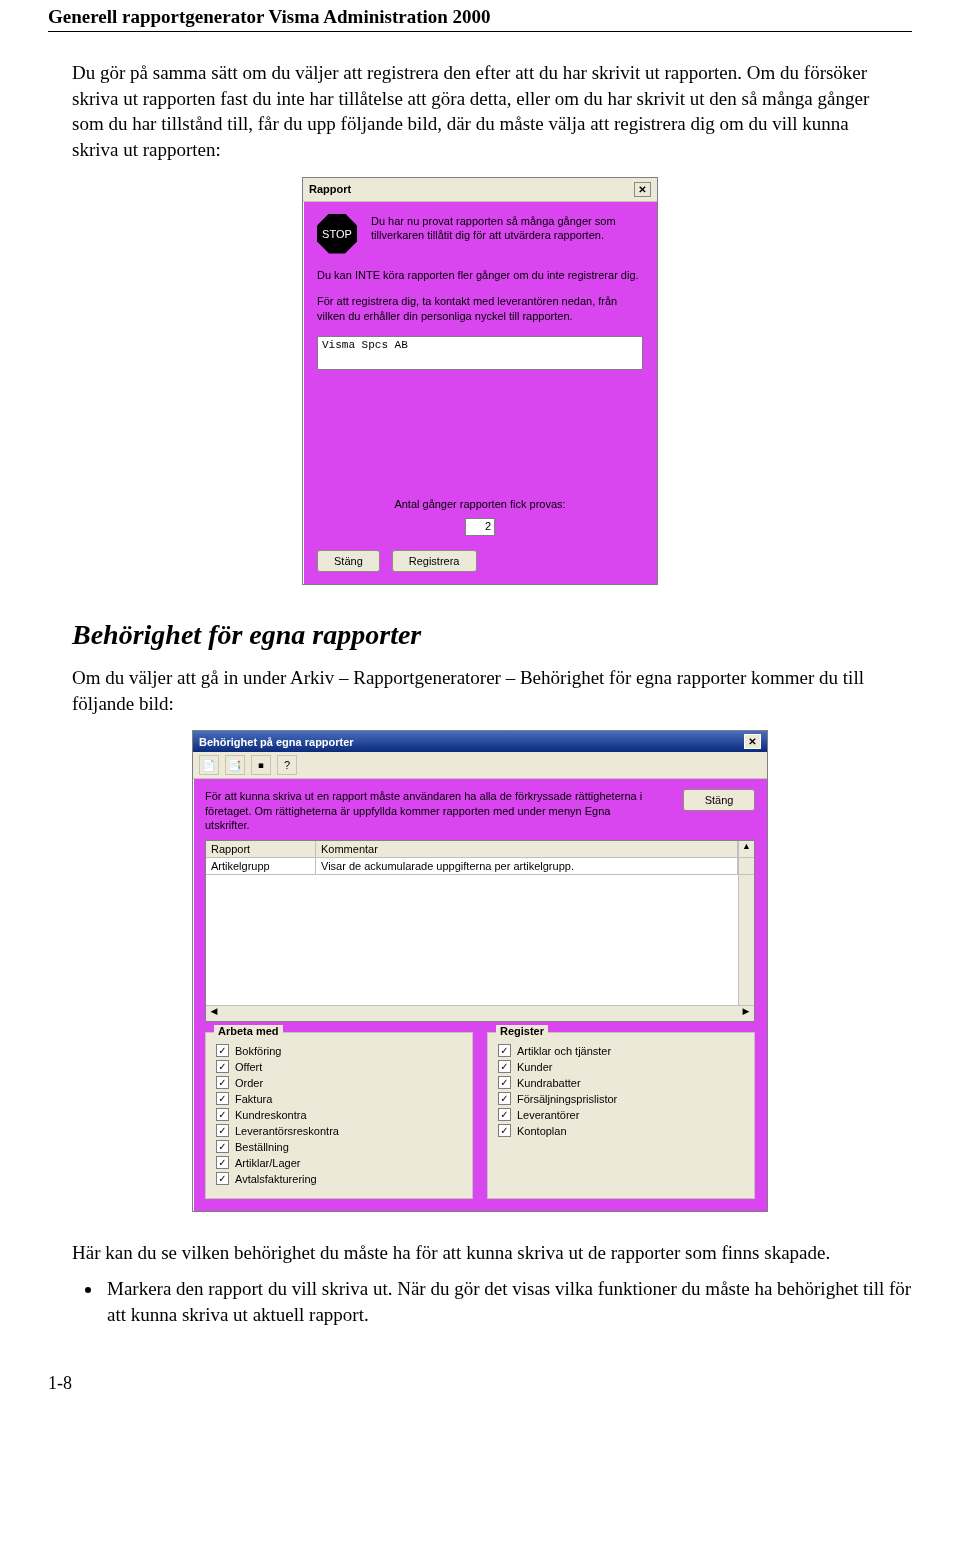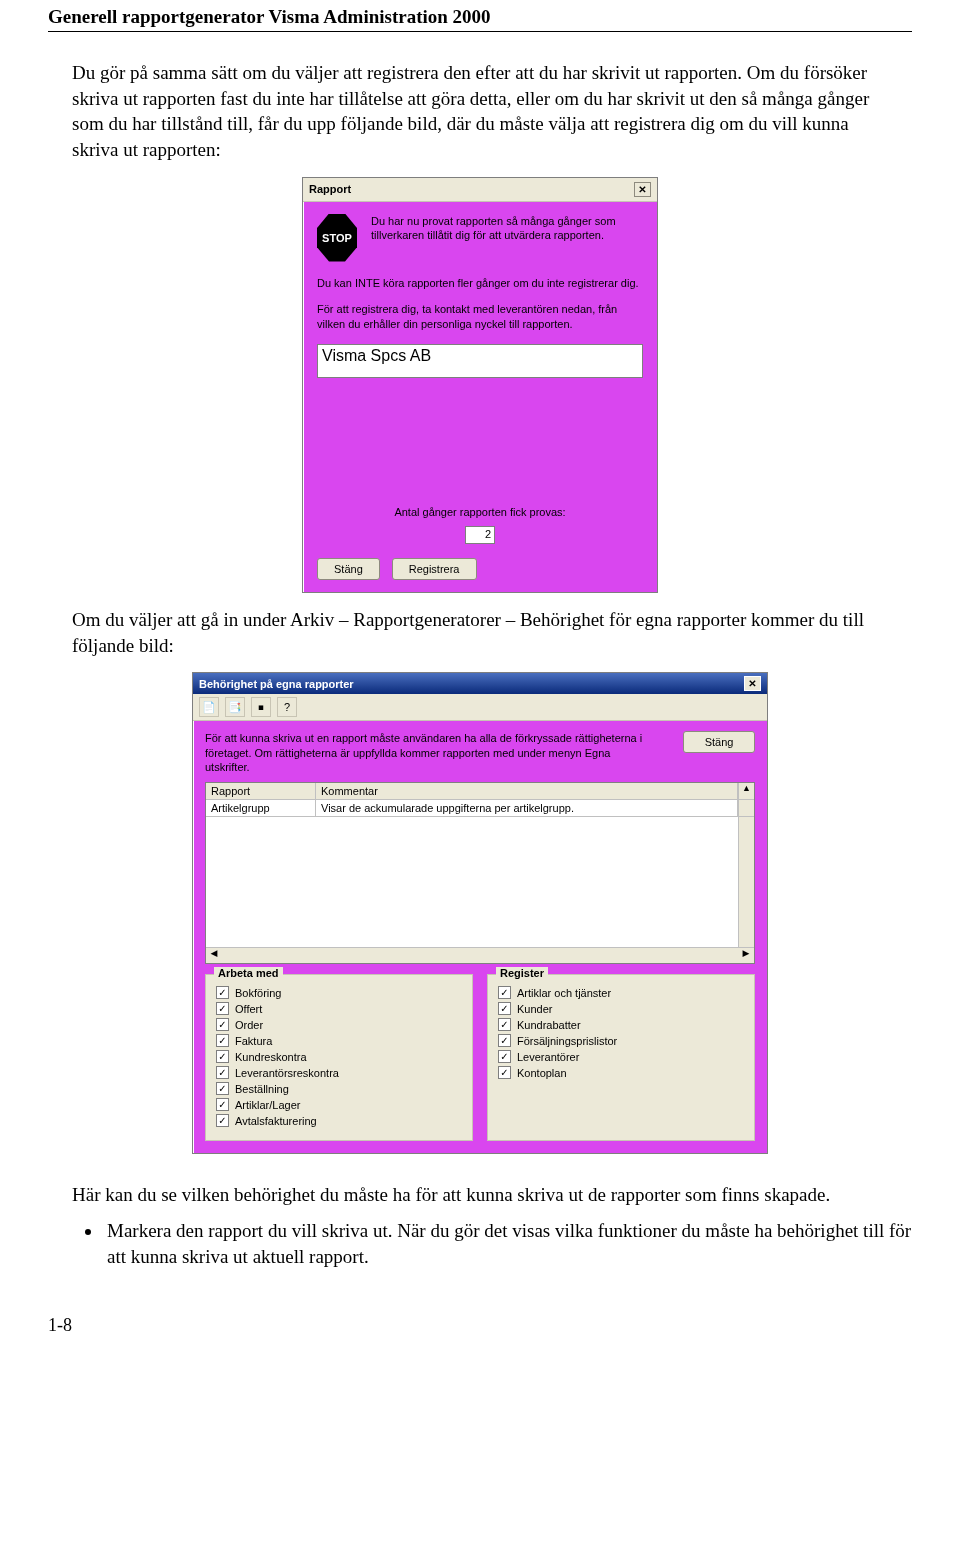--- a/index.html
+++ b/index.html
@@ -81,35 +81,35 @@
     border: 1px solid #8d8a7e;
     font-size: 10px;
     line-height: 13px;
     text-align: center;
     font-family: Arial, sans-serif;
     cursor: pointer;
   }
   .dlg-body { padding: 12px 14px 12px 14px; }
   .stop-row { display: flex; gap: 14px; margin-bottom: 14px; }
   .stop-sign {
-    flex: 0 0 40px; height: 48px;
+    flex: 0 0 40px; height: 40px;
     background: #000; color: #fff;
-    font-weight: bold; font-size: 11px;
+    font-weight: normal; font-size: 11px;
     display: flex; align-items: center; justify-content: center;
     clip-path: polygon(30% 0,70% 0,100% 30%,100% 70%,70% 100%,30% 100%,0 70%,0 30%);
   }
   .stop-text { line-height: 1.35; }
   .dlg-p { margin: 10px 0 12px 0; line-height: 1.35; }
   .dlg-textarea {
     width: 100%; height: 34px;
     background: #fff;
     border: 1px solid #7e7e7e;
     padding: 2px 4px;
-    font-family: Liberation Sans, sans-serif;
-    font-size: 16px;
+    font-family: Liberation Mono, monospace;
+    font-size: 11px;
   }
   .spacer { height: 120px; }
   .count-row { display: flex; align-items: center; justify-content: flex-start; gap: 8px; margin: 8px 0 14px 0; flex-direction: column; }
   .count-box {
     width: 30px; height: 18px;
     background: #fff;
     border: 1px solid #7e7e7e;
     text-align: right;
     padding: 1px 3px;
     font-size: 11px;
@@ -264,20 +264,21 @@
           <span class="count-box">2</span>
         </div>
         <div class="btn-row">
           <button class="btn">Stäng</button>
           <button class="btn">Registrera</button>
         </div>
       </div>
     </div>
   </div>
 
+  <h2 class="section-heading">Behörighet för egna rapporter</h2>
   <p class="body-text">Om du väljer att gå in under Arkiv – Rapportgeneratorer – Behörighet för egna rapporter kommer du till följande bild:</p>
 
   <div class="figure-wrap">
     <div class="dlg dlg2">
       <div class="dlg2-title">
         <span>Behörighet på egna rapporter</span>
         <span class="dlg2-close">✕</span>
       </div>
       <div class="toolbar">
         <div class="tbtn">📄</div>

